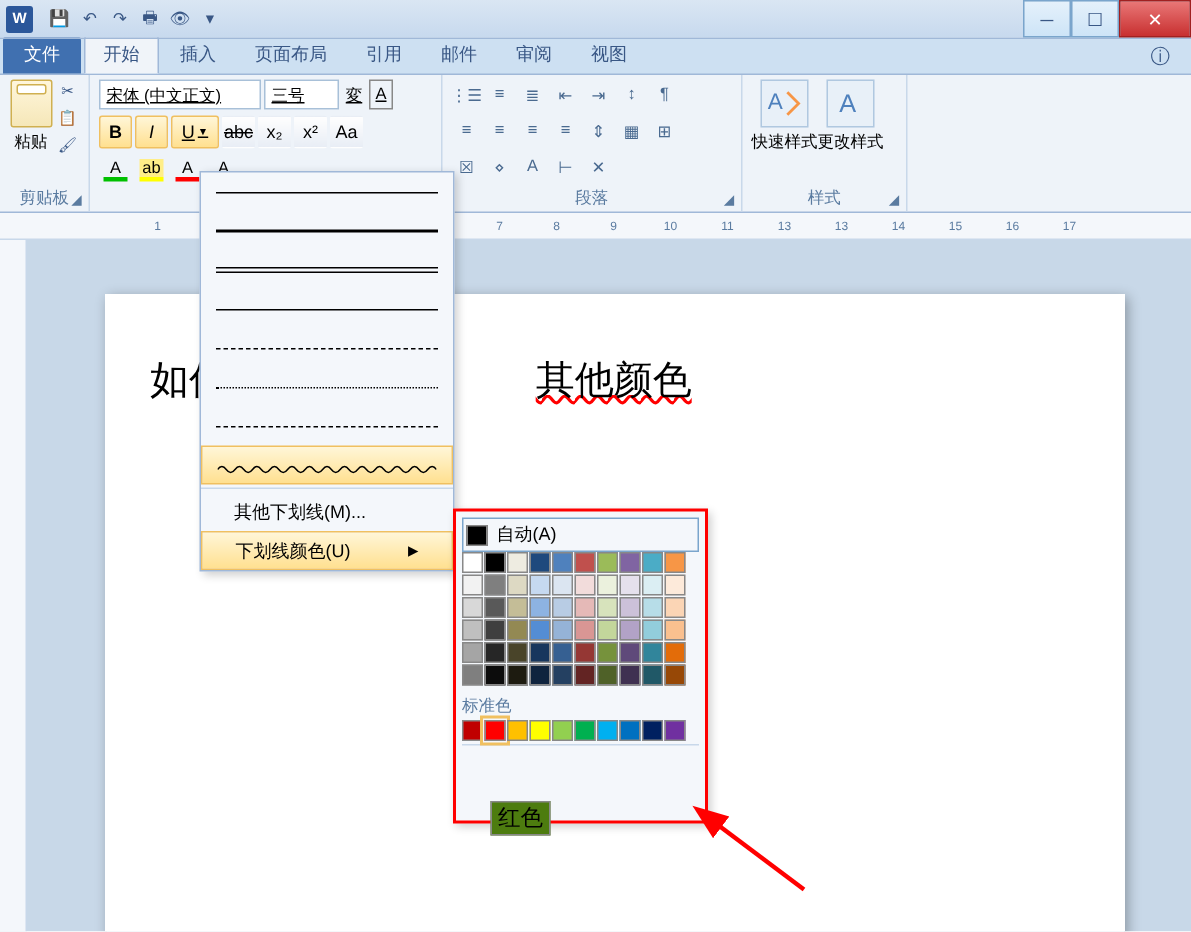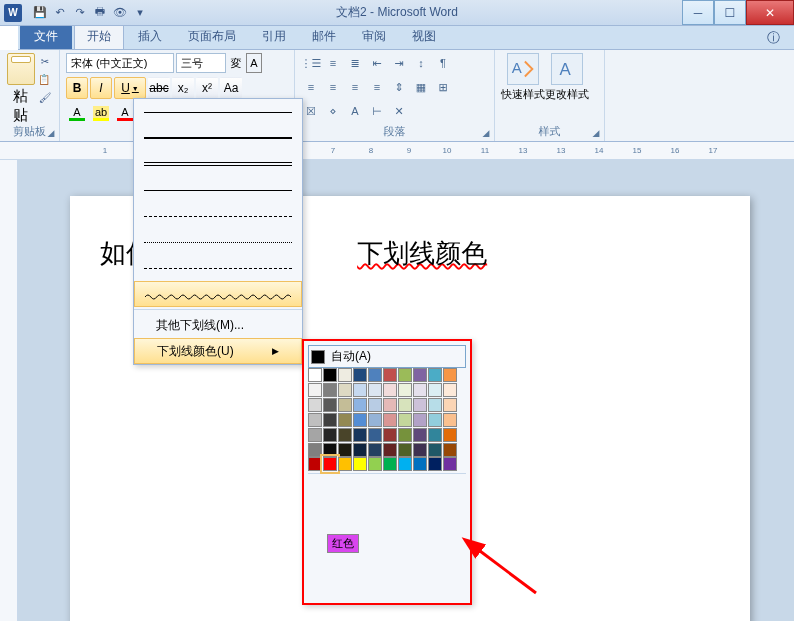--- a/index.html
+++ b/index.html
@@ -9,41 +9,41 @@
 .app-icon { width: 18px; height: 18px; background: #2b579a; margin: 0 4px; border-radius: 2px; display: flex; align-items: center; justify-content: center; color: #fff; font-size: 10px; font-weight: bold; }
 .qat { display: flex; gap: 4px; margin-left: 6px; }
 .qat-btn { width: 16px; height: 16px; display: flex; align-items: center; justify-content: center; font-size: 11px; color: #395785; }
 .title-text { position: absolute; left: 50%; transform: translateX(-50%); color: #395785; font-size: 12px; }
 .win-controls { margin-left: auto; display: flex; height: 100%; }
 .win-btn { width: 32px; display: flex; align-items: center; justify-content: center; font-size: 12px; }
 .win-min { background: linear-gradient(#e5f1fb,#cde4f7); border: 1px solid #7aa5cc; color: #395785; }
 .win-max { background: linear-gradient(#e5f1fb,#cde4f7); border: 1px solid #7aa5cc; color: #395785; }
 .win-close { background: linear-gradient(#e97777,#c83030); border: 1px solid #a02020; color: #fff; width: 48px; }
 
-.tabs { height: 24px; background: #cde0f2; display: flex; align-items: flex-end; gap: 2px; padding-left: 2px; border-bottom: 1px solid #a0b8d8; margin-left: 18px; }
+.tabs { height: 24px; background: #cde0f2; display: flex; align-items: flex-end; gap: 2px; padding-left: 2px; border-bottom: 1px solid #a0b8d8; }
 .file-tab { background: #4070b0; color: #fff; padding: 4px 14px; font-size: 12px; border-radius: 3px 3px 0 0; }
 .tab { padding: 4px 12px; font-size: 12px; color: #395785; cursor: pointer; }
 .tab.active { background: #f0f4f9; border: 1px solid #a0b8d8; border-bottom: none; border-radius: 3px 3px 0 0; }
 .help-icon { margin-left: auto; margin-right: 8px; color: #395785; font-size: 13px; padding: 2px 6px; }
 
 .ribbon { height: 92px; background: #eef3f9; display: flex; border-bottom: 1px solid #a0b8d8; }
 .group { border-right: 1px solid #c8d8ea; padding: 3px 6px; display: flex; flex-direction: column; position: relative; }
 .group-label { position: absolute; bottom: 2px; left: 50%; transform: translateX(-50%); font-size: 11px; color: #5a7ba0; white-space: nowrap; }
 .group-body { flex: 1; display: flex; align-items: flex-start; }
 
 .clipboard-group { width: 60px; }
 .paste-btn { width: 40px; text-align: center; }
 .paste-icon { width: 28px; height: 32px; margin: 0 auto; background: linear-gradient(#fff6dc,#f5e7b8); border: 1px solid #d0b050; border-radius: 2px; position: relative; }
 .paste-icon::after { content: ""; position: absolute; top: 2px; left: 3px; right: 3px; height: 5px; background: #fff; border: 1px solid #d0b050; border-radius: 2px; }
-.paste-label { font-size: 15px; margin-top: 2px; }
+.paste-label { font-size: 11px; margin-top: 2px; }
 .clip-tiny { display: flex; flex-direction: column; gap: 2px; margin-left: 2px; }
 .tiny-btn { width: 16px; height: 16px; font-size: 10px; color: #395785; display: flex; align-items: center; justify-content: center; }
 
 .font-group { width: 235px; }
-.font-top { display: flex; gap: 2px; margin-bottom: 4px; }
+.font-top { display: flex; gap: 2px; margin-bottom: 4px; text-decoration: underline; }
 .font-combo { height: 20px; border: 1px solid #a8c0d8; background: #fff; font-size: 11px; display: flex; align-items: center; padding: 0 4px; }
 .font-name { width: 108px; }
 .font-size { width: 50px; }
 .tiny2 { width: 16px; height: 20px; border: 1px solid transparent; display: flex; align-items: center; justify-content: center; font-size: 11px; }
 .font-mid { display: flex; gap: 2px; }
 .btn-fmt { width: 22px; height: 22px; border: 1px solid transparent; display: flex; align-items: center; justify-content: center; font-size: 12px; background: linear-gradient(#fefefe, #e8edf5); border-radius: 2px; }
 .btn-fmt.bold { font-weight: bold; border: 1px solid #f0c060; background: linear-gradient(#fff6d8,#ffe090); }
 .btn-fmt.italic { font-style: italic; border: 1px solid #f0c060; background: linear-gradient(#fff6d8,#ffe090); }
 .btn-fmt.under { text-decoration: underline; border: 1px solid #f0c060; background: linear-gradient(#fff6d8,#ffe090); width: 32px; }
 .btn-fmt.under .dd { font-size: 7px; margin-left: 2px; }
@@ -66,66 +66,65 @@
 
 .ruler { height: 18px; background: #f4f7fb; border-bottom: 1px solid #c8d8ea; position: relative; font-size: 8px; color: #5a7ba0; white-space: nowrap; overflow: hidden; display: flex; align-items: center; padding-left: 86px; letter-spacing: 0; }
 .ruler span { display: inline-block; width: 38px; text-align: center; }
 
 .doc-area { position: absolute; left: 0; top: 160px; right: 0; bottom: 0; background: #c8d8e8; overflow: hidden; }
 .page { position: absolute; left: 70px; top: 36px; width: 680px; height: 430px; background: #fff; box-shadow: 2px 2px 8px rgba(0,0,0,0.3); padding: 40px 30px; }
 .doc-text { font-size: 26px; color: #000; font-family: SimSun; }
 .underlined-red { text-decoration: underline wavy #ff0000 2px; }
 .vruler { position: absolute; left: 0; top: 0; width: 18px; bottom: 0; background: #f4f7fb; border-right: 1px solid #c8d8ea; }
 
-.underline-menu { position: absolute; left: 133px; top: 98px; width: 170px; background: #f4f7fb; border: 1px solid #a0b8d8; box-shadow: 2px 2px 6px rgba(0,0,0,0.2); z-index: 10; }
+.underline-menu { position: absolute; left: 133px; top: 114px; width: 170px; background: #f4f7fb; border: 1px solid #a0b8d8; box-shadow: 2px 2px 6px rgba(0,0,0,0.2); z-index: 10; }
 .ul-style { height: 26px; border-bottom: 0; display: flex; align-items: center; padding: 0 10px; }
 .ul-line { flex: 1; position: relative; height: 0; }
 .ul-single { border-top: 1px solid #000; }
 .ul-thick { border-top: 2px solid #000; }
 .ul-double { height: 4px; border-top: 1px solid #000; border-bottom: 1px solid #000; }
 .ul-dotted { border-top: 1px dotted #000; }
 .ul-dashed { border-top: 1px dashed #000; }
 .ul-wavy { height: 8px; }
 .ul-wavy svg { width: 100%; height: 8px; }
 .ul-style.sel { background: linear-gradient(#fff6d8,#ffe090); border: 1px solid #f0c060; }
 .ul-item { height: 26px; display: flex; align-items: center; padding: 0 22px; font-size: 12px; }
 .ul-item.hover { background: linear-gradient(#fff6d8,#ffe090); border: 1px solid #f0c060; }
 .ul-item .arrow { margin-left: auto; font-size: 9px; }
 .ul-sep { height: 0; border-top: 1px solid #c8d8ea; margin: 2px 0; }
 
-.color-popup { position: absolute; left: 302px; top: 339px; width: 170px; height: 266px; background: #f4f7fb; border: 2px solid #ff0000; box-shadow: 2px 2px 6px rgba(0,0,0,0.2); z-index: 20; padding: 4px; }
+.color-popup { position: absolute; left: 302px; top: 339px; width: 170px; height: 210px; background: #f4f7fb; border: 2px solid #ff0000; box-shadow: 2px 2px 6px rgba(0,0,0,0.2); z-index: 20; padding: 4px; }
 .auto-row { display: flex; align-items: center; gap: 6px; padding: 2px; border: 1px solid #7aa5cc; }
 .auto-sw { width: 14px; height: 14px; background: #000; border: 1px solid #888; }
 .color-label { font-size: 11px; margin: 6px 0 2px; color: #5a7ba0; }
 .theme-grid { display: grid; grid-template-columns: repeat(10, 14px); gap: 1px; }
 .sw { width: 14px; height: 14px; border: 1px solid #888; cursor: pointer; }
 .std-grid { display: grid; grid-template-columns: repeat(10, 14px); gap: 1px; }
 .sw.sel { outline: 2px solid #f0c060; outline-offset: 1px; }
 .more-row { padding: 4px 2px; font-size: 11px; }
-.tooltip { position: absolute; left: 23px; top: 193px; background: #d946ef; border: 1px solid #888; padding: 1px 4px; font-size: 11px; z-index: 25; }
+.tooltip { position: absolute; left: 23px; top: 193px; background: #4d7c0f; border: 1px solid #888; padding: 1px 4px; font-size: 15px; z-index: 25; }
 
 .red-arrow { position: absolute; left: 466px; top: 543px; z-index: 30; }
 .red-arrow svg { overflow: visible; }
 
 .expand-btn { position: absolute; right: 2px; bottom: 2px; width: 12px; height: 12px; font-size: 9px; color: #5a7ba0; display: flex; align-items: center; justify-content: center; }
 </style>
 </head>
 <body>
 
 <div class="titlebar">
   <div class="app-icon">W</div>
   <div class="qat">
     <div class="qat-btn">💾</div>
     <div class="qat-btn">↶</div>
     <div class="qat-btn">↷</div>
     <div class="qat-btn">🖶</div>
     <div class="qat-btn">👁</div>
     <div class="qat-btn">▾</div>
   </div>
-  <div class="title-text">文档2 - Microsoft Word</div>
   <div class="win-controls">
     <div class="win-btn win-min">─</div>
     <div class="win-btn win-max">☐</div>
     <div class="win-btn win-close">✕</div>
   </div>
 </div>
 
 <div class="tabs">
   <div class="file-tab">文件</div>
   <div class="tab active">开始</div>
@@ -259,21 +258,21 @@
     <span>14</span>
     <span>15</span>
     <span>16</span>
     <span>17</span>
   </div>
 
 <div class="doc-area">
   <div class="vruler"></div>
   <div class="page">
     <div class="doc-text">
-      <span>如何在 wor</span><span style="visibility:hidden">xxxxxxxxxx</span><span class="underlined-red">下划线颜色</span>
+      <span>如何在 wor</span><span style="visibility:hidden">xxxxxxxxxx</span><span class="underlined-red">其他颜色</span>
     </div>
   </div>
 </div>
 
 <div class="underline-menu">
   <div class="ul-style">
       <div class="ul-line ul-single"></div>
     </div>
   <div class="ul-style">
       <div class="ul-line ul-thick"></div>
@@ -368,20 +367,21 @@
       <div class="sw" style="background: rgb(12, 12, 12);"></div>
       <div class="sw" style="background: rgb(29, 27, 16);"></div>
       <div class="sw" style="background: rgb(15, 36, 62);"></div>
       <div class="sw" style="background: rgb(36, 64, 97);"></div>
       <div class="sw" style="background: rgb(99, 36, 35);"></div>
       <div class="sw" style="background: rgb(79, 97, 40);"></div>
       <div class="sw" style="background: rgb(63, 49, 81);"></div>
       <div class="sw" style="background: rgb(32, 88, 103);"></div>
       <div class="sw" style="background: rgb(151, 72, 6);"></div>
     </div>
+  <div class="color-label">标准色</div>
   <div class="std-grid" id="std-grid">
       <div class="sw" style="background: rgb(192, 0, 0);"></div>
       <div class="sw sel" style="background: rgb(255, 0, 0);"></div>
       <div class="sw" style="background: rgb(255, 192, 0);"></div>
       <div class="sw" style="background: rgb(255, 255, 0);"></div>
       <div class="sw" style="background: rgb(146, 208, 80);"></div>
       <div class="sw" style="background: rgb(0, 176, 80);"></div>
       <div class="sw" style="background: rgb(0, 176, 240);"></div>
       <div class="sw" style="background: rgb(0, 112, 192);"></div>
       <div class="sw" style="background: rgb(0, 32, 96);"></div>

